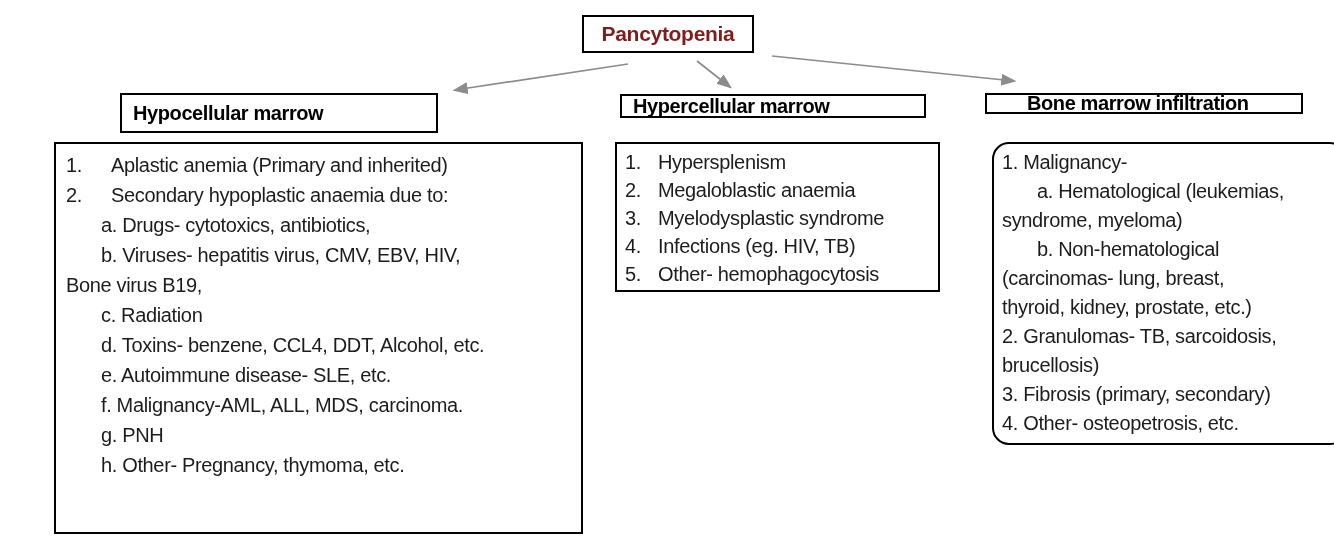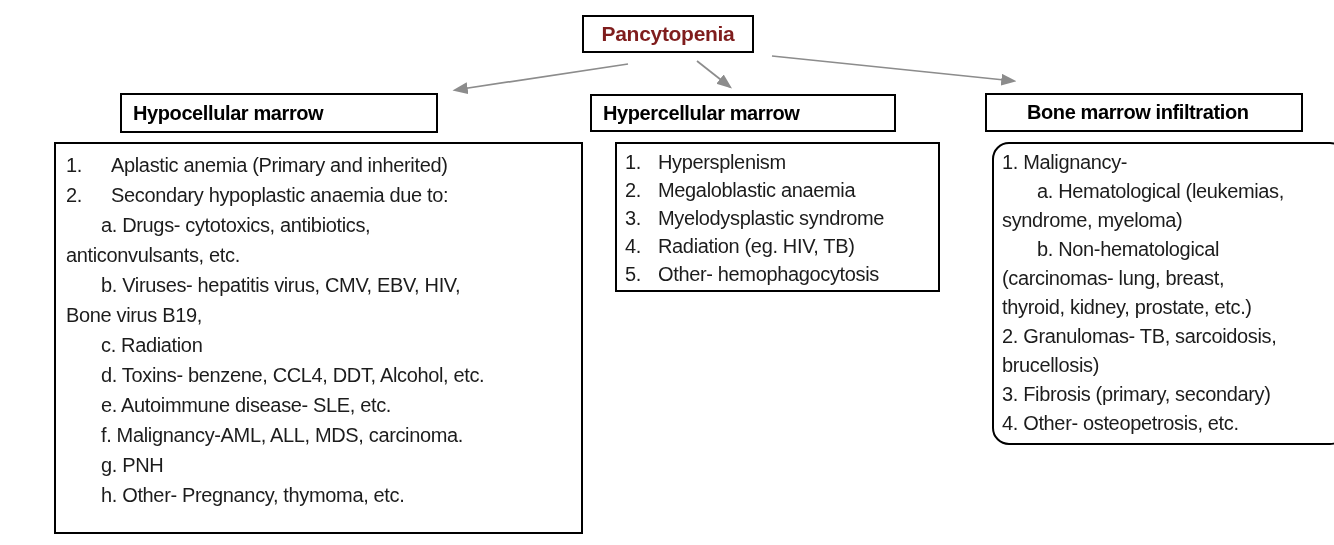--- a/index.html
+++ b/index.html
@@ -18,22 +18,22 @@
     display: flex; align-items: center; justify-content: center;
     font-weight: bold; font-size: 21px; color: #7f1d1d;
     letter-spacing: -0.3px;
   }
   .heading {
     display: flex; align-items: center;
     font-weight: bold; font-size: 20px; color: #000;
     padding-left: 11px; letter-spacing: -0.4px;
   }
   .h1 { left: 120px; top: 93px;  width: 318px; height: 40px; text-align: right; }
-  .h2 { left: 590px; top: 94px;  width: 306px; height: 38px; }
-  .h3 { left: 985px; top: 93px;  width: 318px; height: 39px; padding-left: 40px; }
+  .h2 { left: 620px; top: 94px;  width: 306px; height: 24px; }
+  .h3 { left: 985px; top: 93px;  width: 318px; height: 21px; padding-left: 40px; }
   .body { font-size: 20px; letter-spacing: -0.35px; color: #1c1c1c; margin-left: 32px; }
   .b1 { left: 22px;  top: 142px; width: 529px; height: 392px; padding: 6px 6px 0 10px; line-height: 30px; }
   .b2 { left: 583px; top: 142px; width: 325px; height: 150px; padding: 4px 6px 0 8px;  line-height: 28px; }
   .b3 { left: 960px; top: 142px; width: 355px; height: 303px; padding: 4px 6px 0 8px;  line-height: 29px; border-radius: 17px; }
   .line { white-space: nowrap; }
   .line.indent-1 { padding-left: 35px; }
   .num { display: inline-block; }
   .b1 .num { width: 45px; }
   .b2 .num { width: 33px; }
 </style>
@@ -64,35 +64,34 @@
     <span>Hypercellular marrow</span>
   </div>
   <div class="node heading h3">
     <span>Bone marrow infiltration</span>
   </div>
 
   <div class="node body b1">
       <div class="line indent-0"><span class="num">1.</span><span>Aplastic anemia (Primary and inherited)</span></div>
       <div class="line indent-0"><span class="num">2.</span><span>Secondary hypoplastic anaemia due to:</span></div>
       <div class="line indent-1">a. Drugs- cytotoxics, antibiotics,</div>
-      <div class="line indent-0">anticonvulsants, etc.</div>
       <div class="line indent-1">b. Viruses- hepatitis virus, CMV, EBV, HIV,</div>
       <div class="line indent-0">Bone virus B19,</div>
       <div class="line indent-1">c. Radiation</div>
       <div class="line indent-1">d. Toxins- benzene, CCL4, DDT, Alcohol, etc.</div>
       <div class="line indent-1">e. Autoimmune disease- SLE, etc.</div>
       <div class="line indent-1">f. Malignancy-AML, ALL, MDS, carcinoma.</div>
       <div class="line indent-1">g. PNH</div>
       <div class="line indent-1">h. Other- Pregnancy, thymoma, etc.</div>
     </div>
   <div class="node body b2">
       <div class="line indent-0"><span class="num">1.</span><span>Hypersplenism</span></div>
       <div class="line indent-0"><span class="num">2.</span><span>Megaloblastic anaemia</span></div>
       <div class="line indent-0"><span class="num">3.</span><span>Myelodysplastic syndrome</span></div>
-      <div class="line indent-0"><span class="num">4.</span><span>Radiation (eg. HIV, TB)</span></div>
+      <div class="line indent-0"><span class="num">4.</span><span>Infections (eg. HIV, TB)</span></div>
       <div class="line indent-0"><span class="num">5.</span><span>Other- hemophagocytosis</span></div>
     </div>
   <div class="node body b3">
       <div class="line indent-0">1. Malignancy-</div>
       <div class="line indent-1">a. Hematological (leukemias,</div>
       <div class="line indent-0">syndrome, myeloma)</div>
       <div class="line indent-1">b. Non-hematological</div>
       <div class="line indent-0">(carcinomas- lung, breast,</div>
       <div class="line indent-0">thyroid, kidney, prostate, etc.)</div>
       <div class="line indent-0">2. Granulomas- TB, sarcoidosis,</div>

